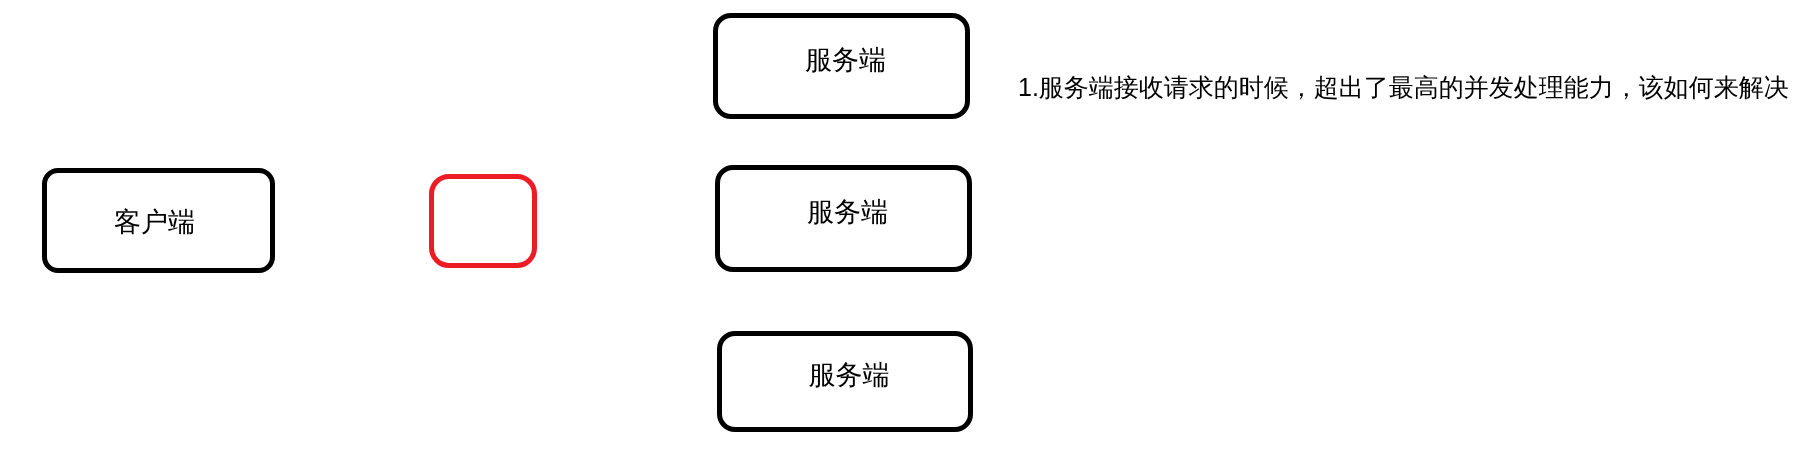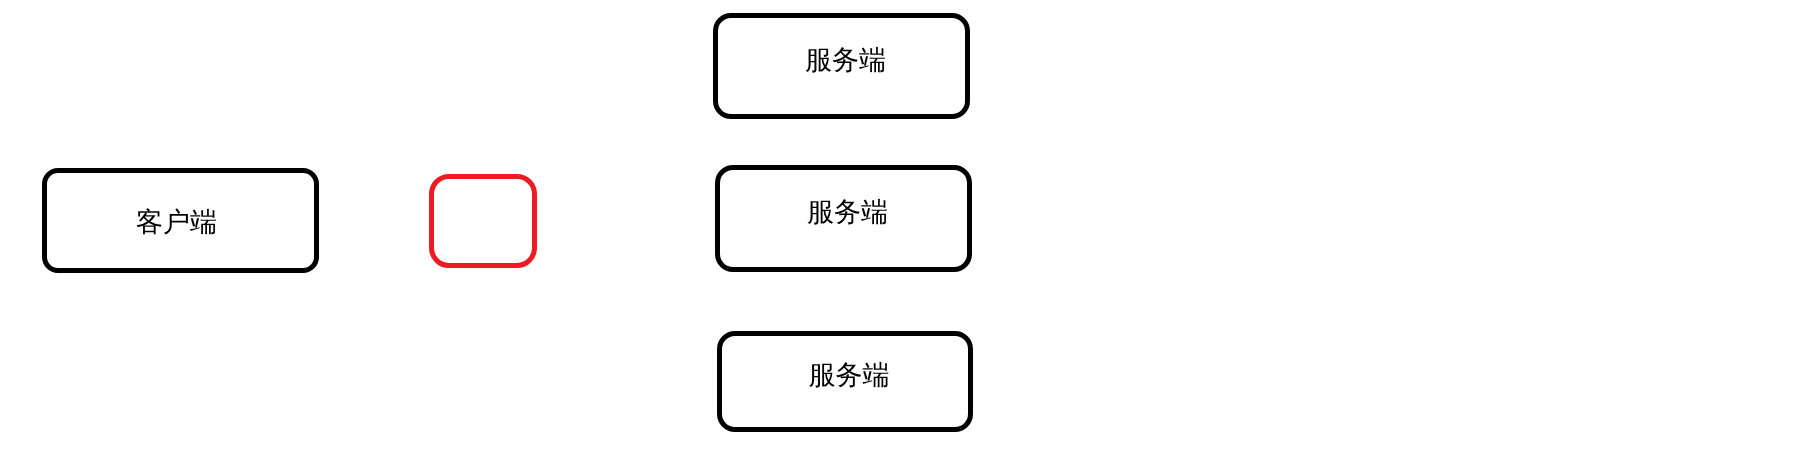--- a/index.html
+++ b/index.html
@@ -29,21 +29,21 @@
   }
   .shape .label {
     font-size: 27px;
     color: #000000;
     white-space: nowrap;
     line-height: 1;
   }
   .client-box {
     left: 42px;
     top: 168px;
-    width: 277px;
+    width: 233px;
     height: 105px;
     border-radius: 16px;
   }
   .client-box .label {
     transform: translate(-14px, 2px);
   }
   .relay-box {
     left: 429px;
     top: 174px;
     width: 108px;
@@ -104,15 +104,16 @@
 
   <div class="shape black-box server-box server-box-2">
     <span class="label">服务端</span>
   </div>
 
   <div class="shape black-box server-box server-box-3">
     <span class="label">服务端</span>
   </div>
 
   <div class="notes">
+    <div>1.服务端接收请求的时候，超出了最高的并发处理能力，该如何来解决</div>
   </div>
 
 </div>
 
 </body></html>

